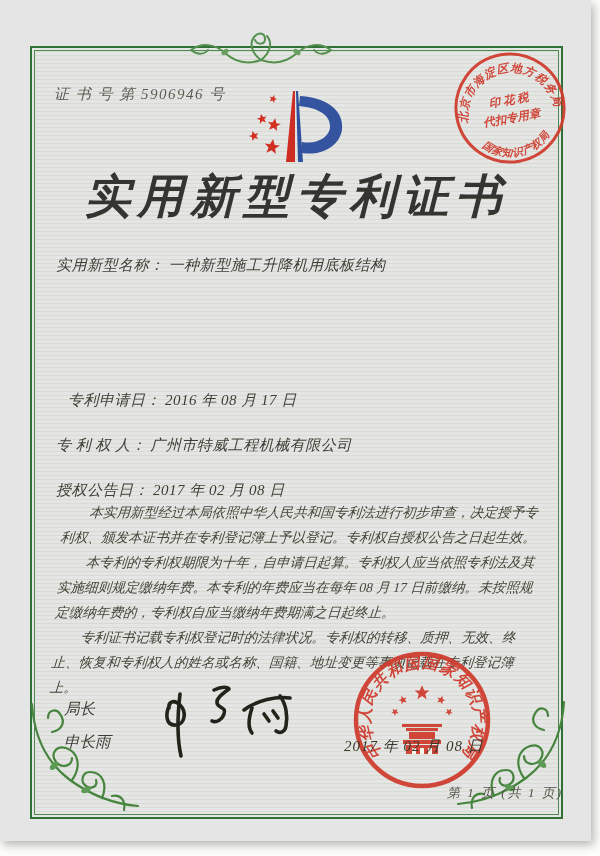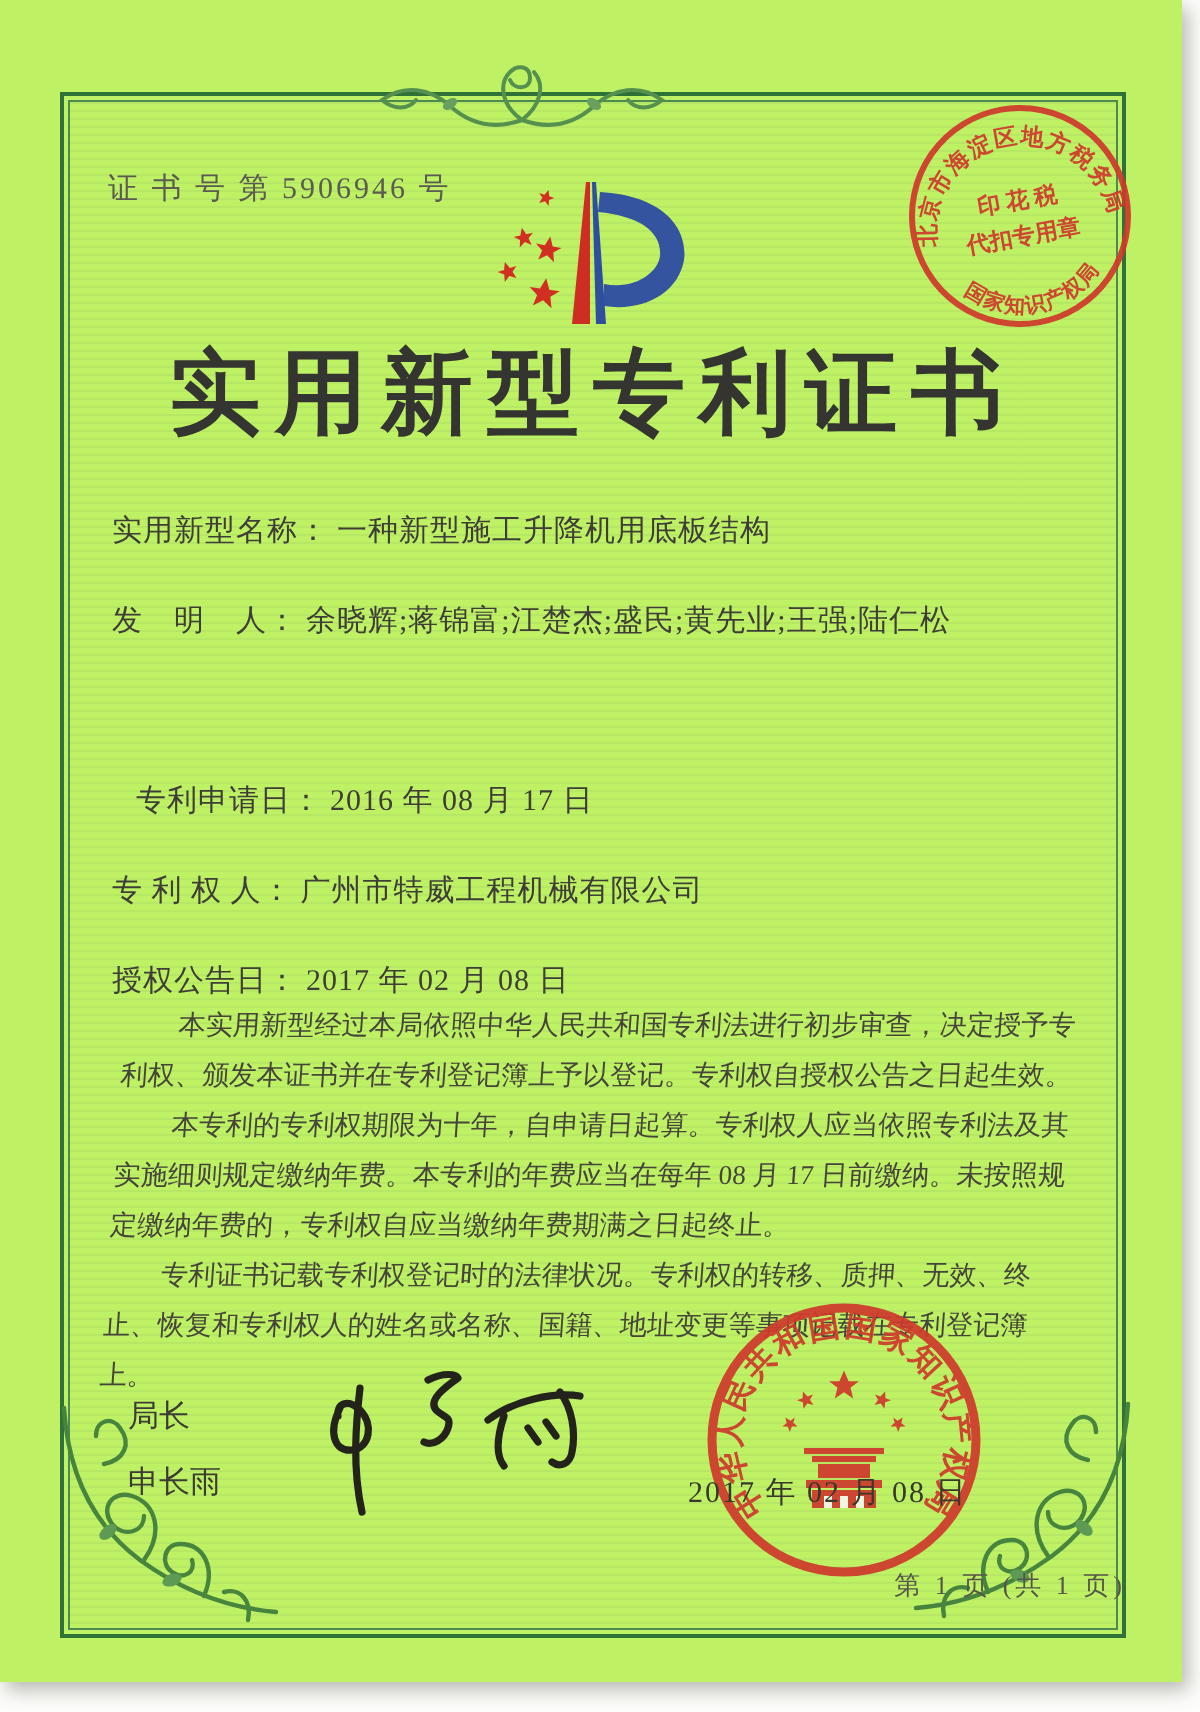--- a/index.html
+++ b/index.html
@@ -4,22 +4,23 @@
 <style>
   html,body{margin:0;padding:0;}
   body{
     width:600px;height:856px;position:relative;overflow:hidden;
     background:#fdfdfb;
     font-family:"Liberation Serif","DejaVu Serif",serif;
   }
   .abs{position:absolute;}
   .paper{
     position:absolute;left:0;top:0;right:9px;bottom:15px;
-    background:#bef264;
+    background:#e5e5e5;
     box-shadow:3px 4px 9px rgba(70,70,60,.38);
+    font-style:italic;
   }
   .frame{
     position:absolute;left:30px;top:46px;right:28px;bottom:22px;
     border:2.5px solid #2f7136;
   }
   .frame-inner{
     position:absolute;inset:2px;
     border:1px solid #4d8a52;
     background:
       repeating-linear-gradient(to bottom,
@@ -111,23 +112,20 @@
     </g>
     <polygon points="55,13 57,13 57,84 48,84" fill="#ce2d24"></polygon>
     <polygon points="58,13 60,13 65,84 60,84" fill="#2d4f9e"></polygon>
     <path d="M62,18 C96,20 106,38 104,52 C101,69 83,78 64,75 L64,64 C80,67 91,58 92,50 C93,38 82,30 61,28 Z" fill="#35549f"></path>
   </svg>
 
   <div class="abs title">实用新型专利证书</div>
 
   <div class="abs field-row" style="top:256px;">
     <span class="lab">实用新型名称：</span><span class="val">一种新型施工升降机用底板结构</span>
-  </div>
-  <div class="abs field-row" style="top:301px;">
-    <span class="lab">发　明　人：</span><span class="val">余晓辉;蒋锦富;江楚杰;盛民;黄先业;王强;陆仁松</span>
   </div>
   <div class="abs field-row" style="top:391px;margin-left:12px;">
     <span class="lab">专利申请日：</span><span class="val">2016 年 08 月 17 日</span>
   </div>
   <div class="abs field-row" style="top:436px;">
     <span class="lab">专 利 权 人：</span><span class="val">广州市特威工程机械有限公司</span>
   </div>
   <div class="abs field-row" style="top:481px;">
     <span class="lab">授权公告日：</span><span class="val">2017 年 02 月 08 日</span>
   </div>

